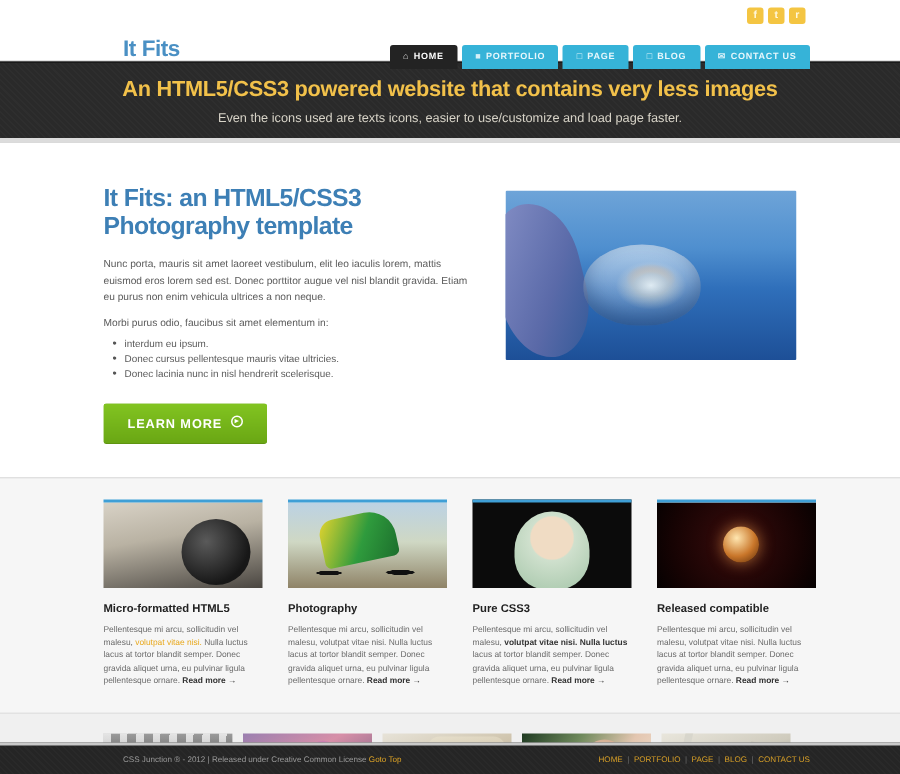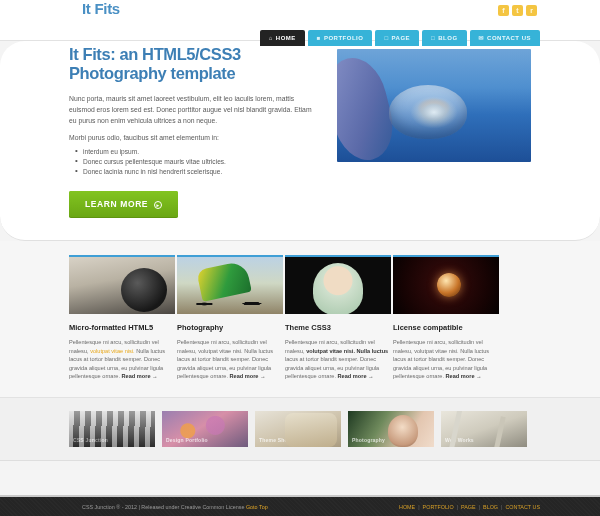--- a/index.html
+++ b/index.html
@@ -10,21 +10,21 @@
     overflow: hidden;
   }
   .page { position: relative; width: 600px; height: 516px; background: #f4f4f4; }
 
   
   .topbar {
     position: relative; height: 41px; background: #ffffff;
     border-bottom: 1px solid #e2e2e2;
   }
   .brand {
-    position: absolute; left: 82px; top: 0;
+    position: absolute; left: 82px; top: 24px;
     font-size: 15px; font-weight: bold; color: #4a90c4;
     letter-spacing: -0.3px;
   }
   .social {
     position: absolute; right: 63px; top: 5px;
     display: flex; gap: 3px;
   }
   .social-btn {
     width: 11px; height: 11px; background: #f4c542;
     border-radius: 2px; display: flex; align-items: center;
@@ -56,23 +56,22 @@
     border-top: 1px solid #1a1a1a; border-bottom: 3px solid #dcdcdc;
   }
   .banner h1 {
     font-size: 14.5px; font-weight: bold; color: #f2c14a;
     letter-spacing: -0.2px;
   }
   .banner p { font-size: 8.5px; color: #d8d4c8; margin-top: 5px; }
 
   
   .hero {
-    position: relative; background: #ffffff; padding: 4px 0 22px;
+    position: relative; background: #ffffff; padding: 28px 0 22px;
     border-bottom: 1px solid #e0e0e0;
-    border-radius: 25px;
   }
   .wrap { width: 462px; margin: 0 auto; position: relative; }
   .hero-grid { display: flex; gap: 18px; }
   .hero-left { width: 250px; }
   .hero-title {
     font-size: 16.5px; line-height: 19px; font-weight: bold;
     color: #3d7fb5; letter-spacing: -0.4px; margin-bottom: 10px;
   }
   .hero-p {
     font-size: 6.8px; line-height: 11px; color: #5a5a5a; margin-bottom: 8px;
@@ -81,21 +80,21 @@
   .hero-list { list-style: none; }
   .hero-list li {
     font-size: 6.6px; line-height: 10px; color: #5a5a5a;
     padding-left: 14px; position: relative;
   }
   .hero-list li::before {
     content: "•"; position: absolute; left: 6px; top: -1px;
     color: #555; font-size: 8px;
   }
   .btn-learn {
-    margin-top: 14px; display: inline-flex; align-items: flex-end; gap: 6px;
+    margin-top: 14px; display: inline-flex; align-items: flex-start; gap: 6px;
     background: #76b81b; background-image: linear-gradient(#82c421, #6aa714);
     color: #ffffff; font-size: 8.5px; font-weight: bold; letter-spacing: .6px;
     padding: 8px 16px; border-radius: 2px; cursor: pointer;
     border-bottom: 1px solid #5e9410;
   }
   .btn-arrow {
     width: 8px; height: 8px; border-radius: 50%;
     border: 1px solid #ffffff; display: flex; align-items: center;
     justify-content: center; font-size: 5px; line-height: 1;
   }
@@ -115,21 +114,21 @@
   }
   .hero-img::after {
     content: ""; position: absolute; left: 52px; top: 36px;
     width: 78px; height: 54px; border-radius: 50% 50% 46% 46%;
     background: linear-gradient(180deg, rgba(255,255,255,.55), rgba(180,210,235,.2));
     box-shadow: inset 0 -8px 14px rgba(20,50,100,.45);
   }
 
   
   .features { background: #f6f6f6; padding: 14px 0 16px; border-bottom: 1px solid #e2e2e2; }
-  .cards { display: flex; gap: 2px; }
+  .cards { display: flex; gap: 17px; }
   .card { width: 106px; }
   .card-img {
     width: 106px; height: 59px; border-top: 2px solid #3f9fd6;
     position: relative; overflow: hidden; background: #777;
   }
   .ci-1 { background: linear-gradient(170deg, #d8d2c6 0%, #b9b2a3 40%, #4a4641 100%); }
   .ci-1::after { content:""; position:absolute; right:8px; bottom:2px; width:46px; height:44px;
     border-radius:50%; background: radial-gradient(circle at 36% 34%, #5a5a5a, #171717 70%); }
   .ci-2 { background: linear-gradient(180deg, #bcd2e4 0%, #cfd8c4 46%, #8f8367 100%); }
   .ci-2::after { content:""; position:absolute; left:22px; top:8px; width:50px; height:32px;
@@ -229,20 +228,24 @@
     <div class="nav-item">
       <span class="nav-ico">□</span>
       <span>BLOG</span>
     </div>
     <div class="nav-item">
       <span class="nav-ico">✉</span>
       <span>CONTACT US</span>
     </div>
   </div>
 
+  <div class="banner">
+    <h1>An HTML5/CSS3 powered website that contains very less images</h1>
+    <p>Even the icons used are texts icons, easier to use/customize and load page faster.</p>
+  </div>
 
   <div class="hero">
     <div class="wrap">
       <div class="hero-grid">
         <div class="hero-left">
           <div class="hero-title">
             <span>It Fits: an HTML5/CSS3</span><br>
             <span>Photography template</span>
           </div>
           <div class="hero-p">Nunc porta, mauris sit amet laoreet vestibulum, elit leo iaculis lorem, mattis euismod eros lorem sed est. Donec porttitor augue vel nisl blandit gravida. Etiam eu purus non enim vehicula ultrices a non neque.</div>
@@ -273,27 +276,27 @@
         </div>
 
         <div class="card">
           <div class="card-img ci-2"></div>
           <div class="card-title">Photography</div>
           <div class="card-body"><span>Pellentesque mi arcu, sollicitudin vel malesu, volutpat vitae nisi. Nulla luctus lacus at tortor blandit semper. Donec gravida aliquet urna, eu pulvinar ligula pellentesque ornare. </span><span class="readmore">Read more →</span></div>
         </div>
 
         <div class="card">
           <div class="card-img ci-3"></div>
-          <div class="card-title">Theme CSS3</div>
+          <div class="card-title">Pure CSS3</div>
           <div class="card-body"><span>Pellentesque mi arcu, sollicitudin vel malesu, </span><span class="bold">volutpat vitae nisi. Nulla luctus</span><span> lacus at tortor blandit semper. Donec gravida aliquet urna, eu pulvinar ligula pellentesque ornare.</span> <span class="readmore">Read more →</span></div>
         </div>
 
         <div class="card">
           <div class="card-img ci-4"></div>
-          <div class="card-title">License compatible</div>
+          <div class="card-title">Released compatible</div>
           <div class="card-body"><span>Pellentesque mi arcu, sollicitudin vel malesu, volutpat vitae nisi. Nulla luctus lacus at tortor blandit semper. Donec gravida aliquet urna, eu pulvinar ligula pellentesque ornare.</span> <span class="readmore">Read more →</span></div>
         </div>
 
       </div>
     </div>
   </div>
 
   <div class="strip">
     <div class="wrap">
       <div class="thumbs">

